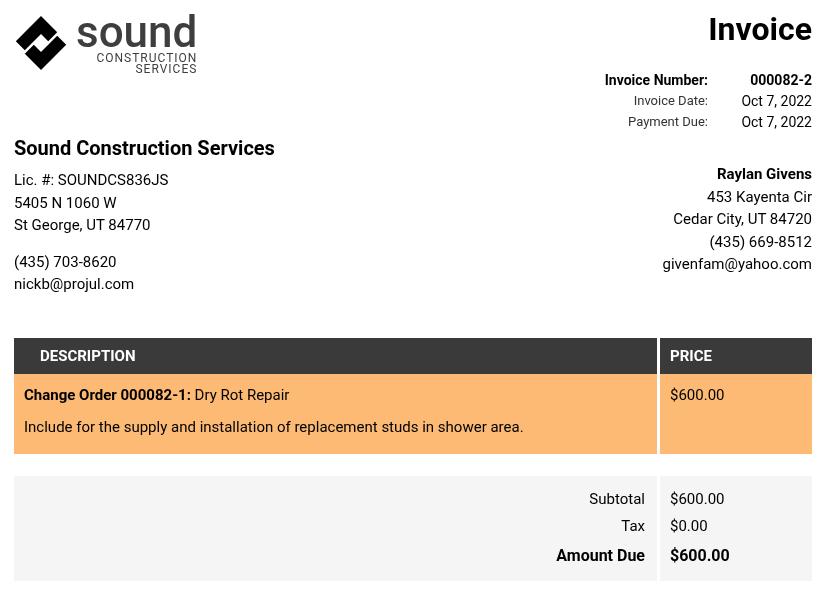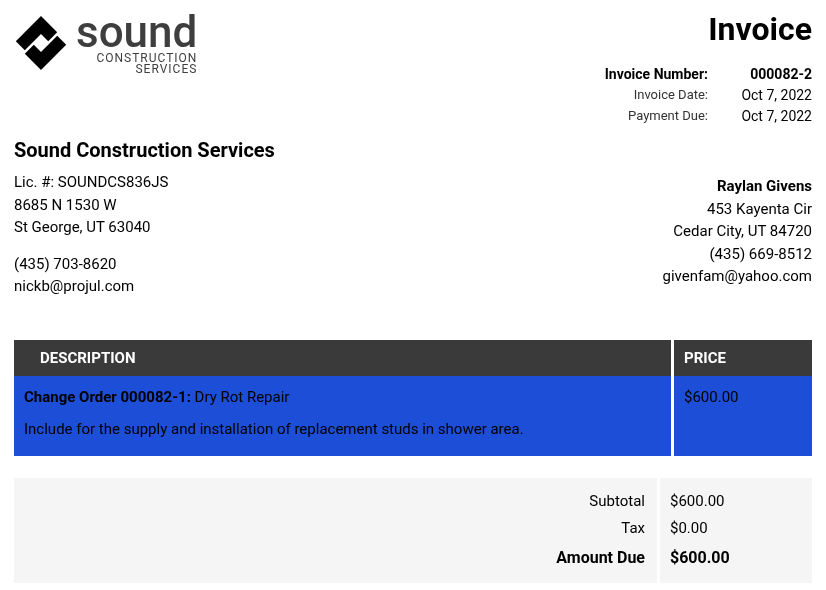--- a/index.html
+++ b/index.html
@@ -48,21 +48,21 @@
       line-height: 1.1;
       color: #3e3e3e;
       margin-top: -2px;
     }
     .invoice-meta {
       text-align: right;
     }
     .invoice-title {
       font-size: 32px;
       font-weight: 700;
-      margin-bottom: 16px;
+      margin-bottom: 22px;
     }
     .meta-row {
       display: flex;
       justify-content: flex-end;
       gap: 24px;
       font-size: 14px;
       line-height: 1.5;
     }
     .meta-row .label {
       font-weight: 700;
@@ -76,22 +76,21 @@
     .meta-row .value {
       min-width: 80px;
       text-align: right;
     }
     .meta-row .value-bold {
       font-weight: 700;
     }
     .parties {
       display: flex;
       justify-content: space-between;
-      margin-top: 8px;
-      align-items: center;
+      margin-top: 0;
     }
     .from-block {
       font-size: 15px;
       line-height: 1.5;
     }
     .from-block .company {
       font-size: 20px;
       font-weight: 700;
       margin-bottom: 6px;
     }
@@ -116,27 +115,27 @@
       background: #3a3a3a;
       color: #fff;
       font-weight: 700;
       font-size: 15px;
     }
     .col-desc {
       flex: 1;
       padding: 9px 26px;
     }
     .col-price {
-      width: 141px;
+      width: 155px;
       padding: 9px 10px;
       border-left: 3px solid #fff;
     }
     .table-row {
       display: flex;
-      background: #1d4ed8;
+      background: #fdba74;
       font-size: 15px;
     }
     .table-row .col-desc {
       padding: 12px 10px 18px;
     }
     .table-row .col-price {
       padding: 12px 10px;
       border-left: 3px solid #fff;
     }
     .line-title {
@@ -200,22 +199,22 @@
       <span class="label-light">Payment Due:</span>
       <span class="value">Oct 7, 2022</span>
     </div>
   </div>
 </div>
 
 <div class="parties">
   <div class="from-block">
     <div class="company">Sound Construction Services</div>
     <div>Lic. #: SOUNDCS836JS</div>
-    <div>8685 N 1530 W</div>
-    <div>St George, UT 63040</div>
+    <div>5405 N 1060 W</div>
+    <div>St George, UT 84770</div>
     <div class="gap"></div>
     <div>(435) 703-8620</div>
     <div>nickb@projul.com</div>
   </div>
   <div class="to-block">
     <div class="name">Raylan Givens</div>
     <div>453 Kayenta Cir</div>
     <div>Cedar City, UT 84720</div>
     <div>(435) 669-8512</div>
     <div>givenfam@yahoo.com</div>

